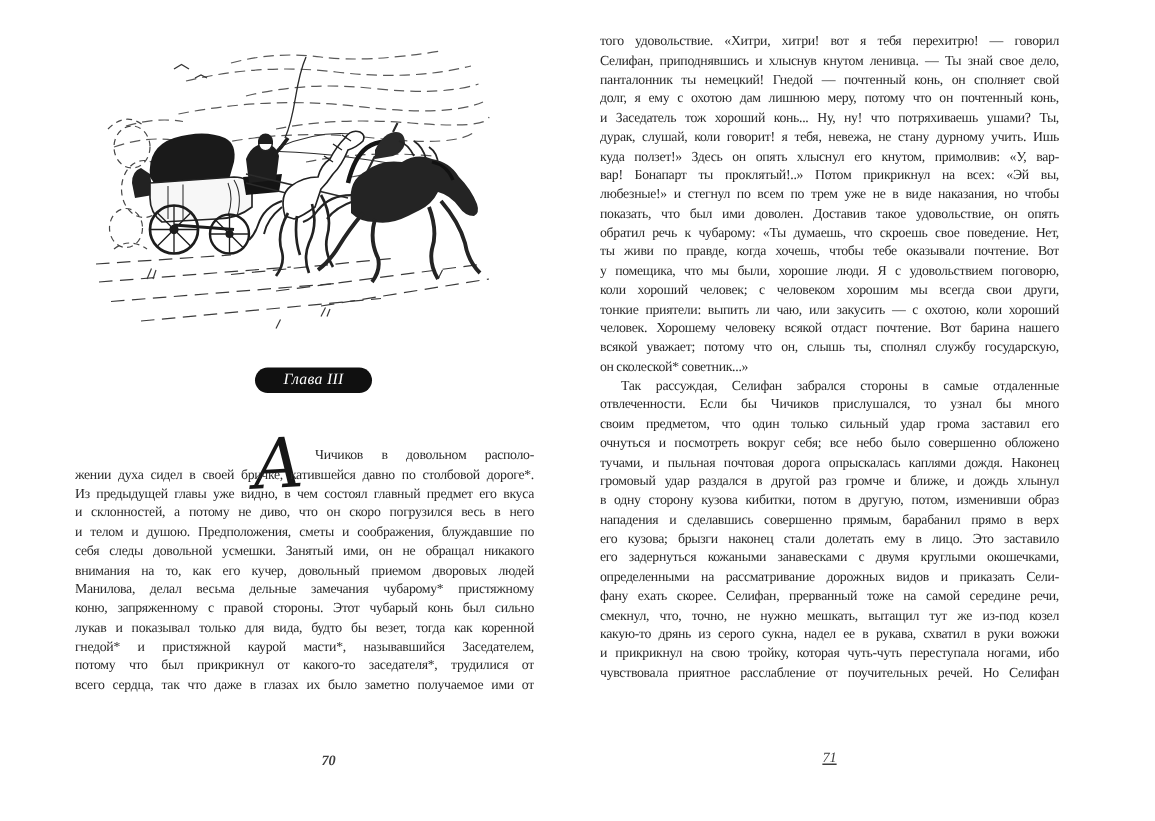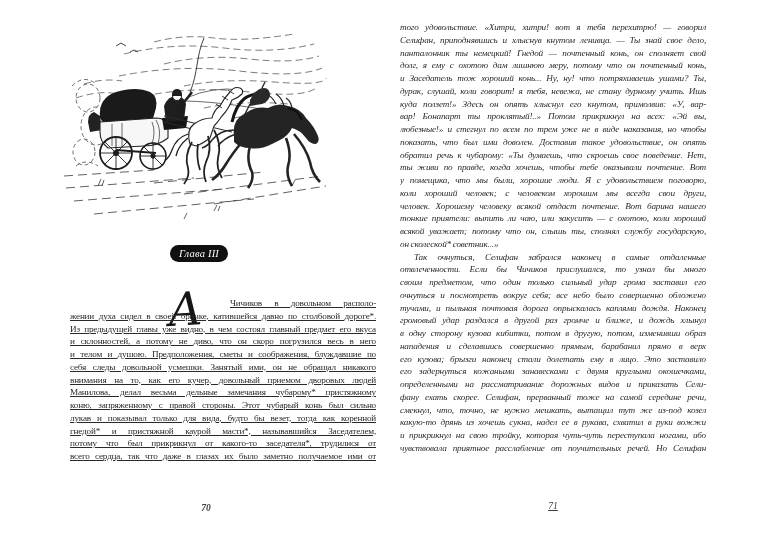--- a/index.html
+++ b/index.html
@@ -1,32 +1,32 @@
 <!DOCTYPE html>
 <html lang="ru"><head>
 <meta charset="utf-8">
 <style>
   html,body{margin:0;padding:0;background:#ffffff;}
   .stage{position:relative;width:770px;height:547px;background:#ffffff;overflow:hidden;
          font-family:"Liberation Serif","DejaVu Serif",serif;color:#2a2a2a;}
   .textcol{position:absolute;width:306px;overflow:hidden;}
-  .leftcol{left:70px;top:297px;text-decoration:underline;}
-  .rightcol{left:400px;top:21px;font-style:italic;}
+  .leftcol{left:50px;top:297px;}
+  .rightcol{left:400px;top:21px;}
   .bline{height:12.75px;font-size:9.2px;line-height:12.75px;letter-spacing:-0.2px;word-spacing:-0.3px;
          text-align:justify;text-align-last:justify;color:#2a2a2a;}
   .bline.end{text-align-last:left;}
   .bline.ind{text-indent:14px;}
   .firstrow{padding-left:160px;}
   .dropcap{position:absolute;left:168px;top:286px;font-size:46px;line-height:1;font-style:italic;
            font-family:"DejaVu Serif","Liberation Serif",serif;color:#161616;transform:rotate(-3deg);}
-  .plaque{position:absolute;left:170px;top:245px;height:17px;padding:0 9px;background:#101010;
+  .plaque{position:absolute;left:170px;top:245px;height:17px;padding:0 19px;background:#101010;
           border-radius:9px;color:#ffffff;font-style:italic;font-size:10.5px;line-height:17px;
           text-align:right;letter-spacing:0.2px;}
   .pagenum{position:absolute;width:306px;text-align:center;font-style:italic;font-size:9.5px;color:#3d3d3d;}
-  .pagenum.l{left:53px;top:503px;font-weight:bold;}
+  .pagenum.l{left:66px;top:503px;font-weight:bold;}
   .pagenum.r{left:400px;top:501px;text-decoration:underline;}
   .illus{position:absolute;left:64px;top:26px;width:270px;height:205px;}
   svg *{vector-effect:non-scaling-stroke;}
 </style>
 </head>
 <body>
 
 <div class="stage">
 
   <div>
@@ -163,38 +163,38 @@
           <div class="bline">и Заседатель тож хороший конь... Ну, ну! что потряхиваешь ушами? Ты,</div>
           <div class="bline">дурак, слушай, коли говорит! я тебя, невежа, не стану дурному учить. Ишь</div>
           <div class="bline">куда ползет!» Здесь он опять хлыснул его кнутом, примолвив: «У, вар-</div>
           <div class="bline">вар! Бонапарт ты проклятый!..» Потом прикрикнул на всех: «Эй вы,</div>
           <div class="bline">любезные!» и стегнул по всем по трем уже не в виде наказания, но чтобы</div>
           <div class="bline">показать, что был ими доволен. Доставив такое удовольствие, он опять</div>
           <div class="bline">обратил речь к чубарому: «Ты думаешь, что скроешь свое поведение. Нет,</div>
           <div class="bline">ты живи по правде, когда хочешь, чтобы тебе оказывали почтение. Вот</div>
           <div class="bline">у помещика, что мы были, хорошие люди. Я с удовольствием поговорю,</div>
           <div class="bline">коли хороший человек; с человеком хорошим мы всегда свои други,</div>
+          <div class="bline">тонкие приятели: выпить ли чаю, или закусить — с охотою, коли хороший</div>
           <div class="bline">человек. Хорошему человеку всякой отдаст почтение. Вот барина нашего</div>
-          <div class="bline">тонкие приятели: выпить ли чаю, или закусить — с охотою, коли хороший</div>
           <div class="bline">всякой уважает; потому что он, слышь ты, сполнял службу государскую,</div>
           <div class="bline end">он сколеской* советник...»</div>
-          <div class="bline ind">Так очнуться, Селифан забрался наконец в самые отдаленные</div>
+          <div class="bline ind">Так рассуждая, Селифан забрался стороны в самые отдаленные</div>
           <div class="bline">отвлеченности. Если бы Чичиков прислушался, то узнал бы много</div>
           <div class="bline">своим предметом, что один только сильный удар грома заставил его</div>
           <div class="bline">очнуться и посмотреть вокруг себя; все небо было совершенно обложено</div>
           <div class="bline">тучами, и пыльная почтовая дорога опрыскалась каплями дождя. Наконец</div>
           <div class="bline">громовый удар раздался в другой раз громче и ближе, и дождь хлынул</div>
           <div class="bline">в одну сторону кузова кибитки, потом в другую, потом, изменивши образ</div>
           <div class="bline">нападения и сделавшись совершенно прямым, барабанил прямо в верх</div>
           <div class="bline">его кузова; брызги наконец стали долетать ему в лицо. Это заставило</div>
           <div class="bline">его задернуться кожаными занавесками с двумя круглыми окошечками,</div>
           <div class="bline">определенными на рассматривание дорожных видов и приказать Сели-</div>
           <div class="bline">фану ехать скорее. Селифан, прерванный тоже на самой середине речи,</div>
           <div class="bline">смекнул, что, точно, не нужно мешкать, вытащил тут же из-под козел</div>
-          <div class="bline">какую-то дрянь из хочешь сукна, надел ее в рукава, схватил в руки вожжи</div>
+          <div class="bline">какую-то дрянь из серого сукна, надел ее в рукава, схватил в руки вожжи</div>
           <div class="bline">и прикрикнул на свою тройку, которая чуть-чуть переступала ногами, ибо</div>
           <div class="bline">чувствовала приятное расслабление от поучительных речей. Но Селифан</div>
         </div>
     </div>
     <div class="pagenum r">71</div>
   </div>
 
 </div>
 
 </body></html>

